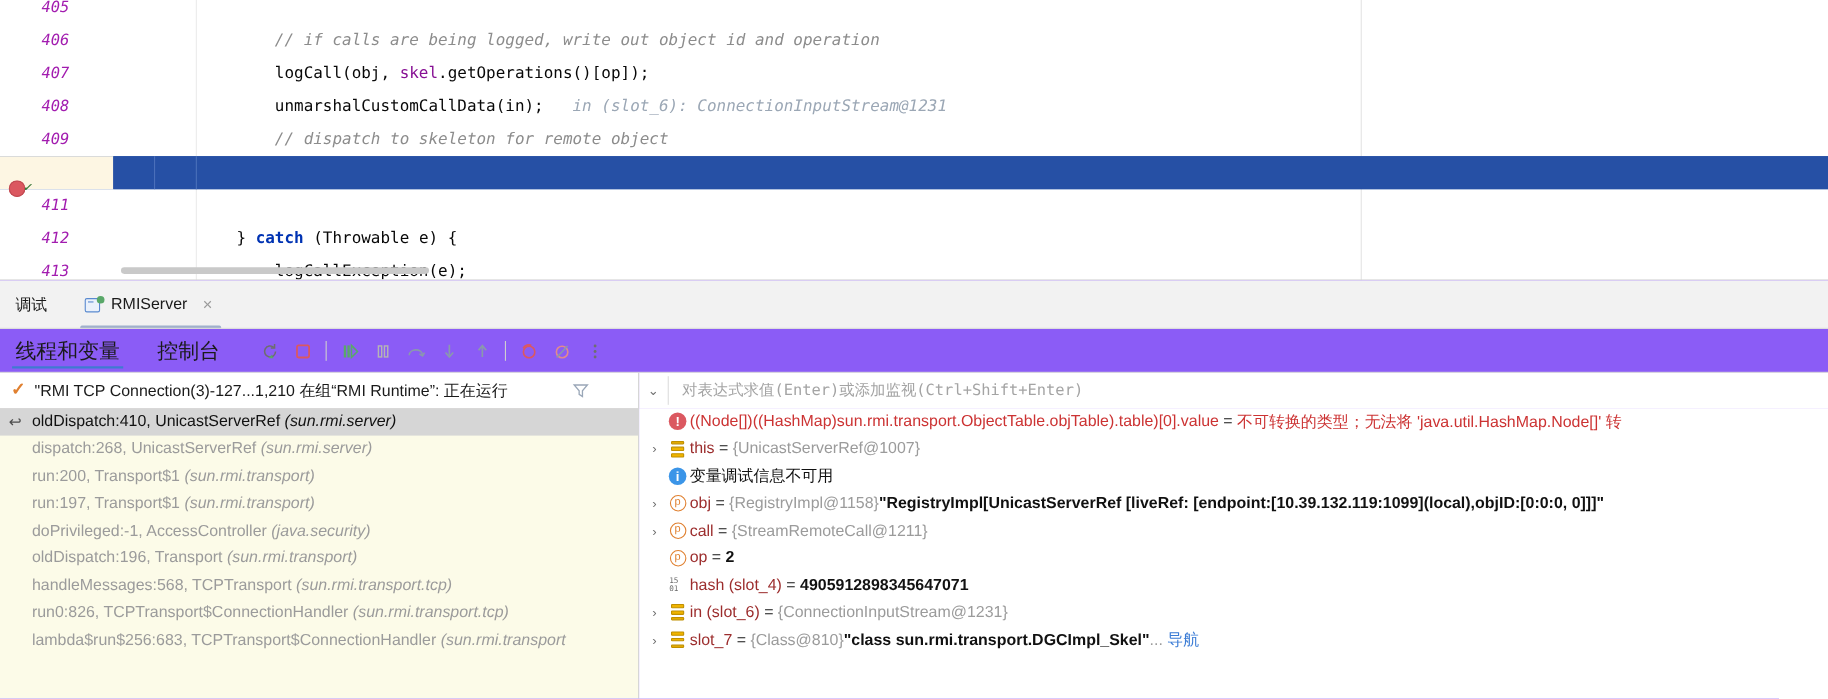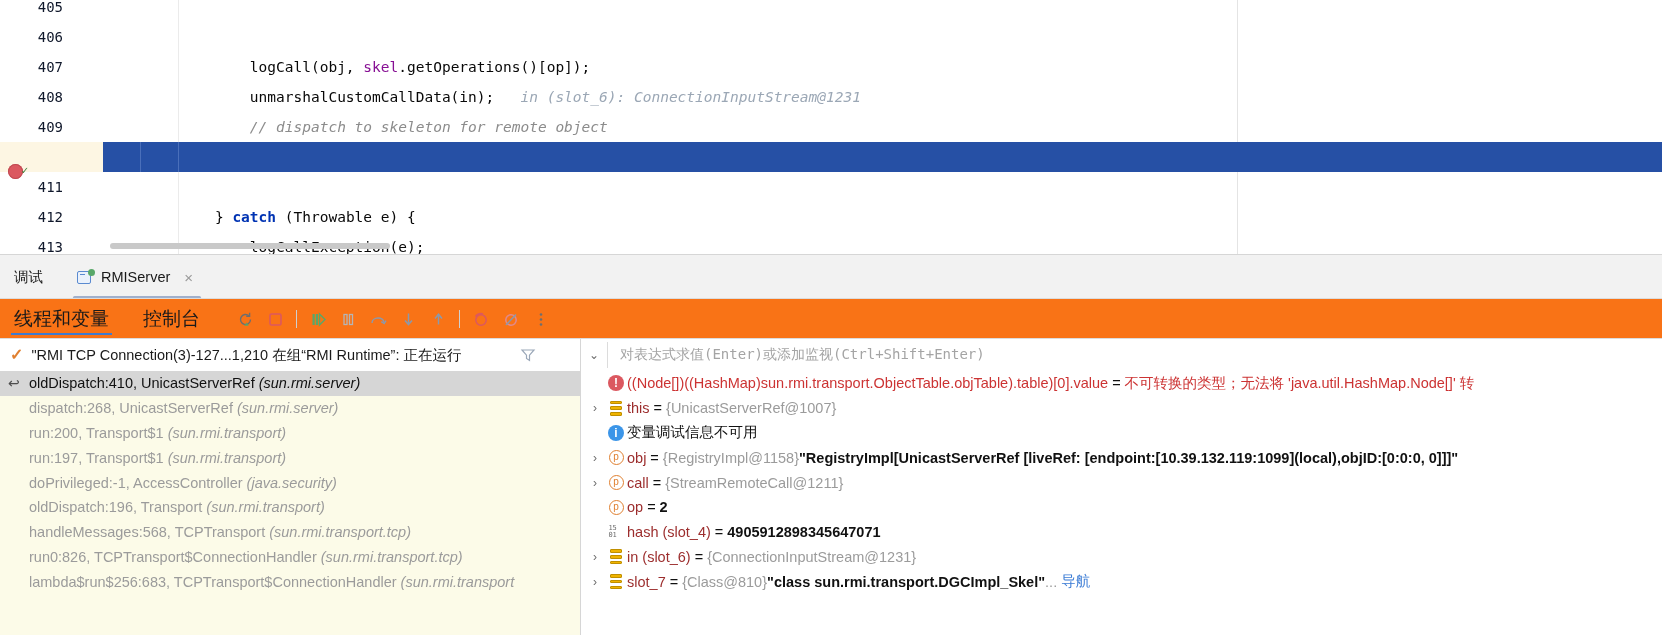--- a/index.html
+++ b/index.html
@@ -26,21 +26,21 @@
     position: absolute; left: 1237px; top: 0; width: 1px; height: 255px;
     background: #e4e4e4;
   }
 
   .code-row {
     position: absolute; left: 0; width: 1662px; height: 30px;
     display: flex; align-items: center;
   }
   .code-row .lineno {
     width: 75px; text-align: right; padding-right: 12px;
-    color: #0f172a; font-family: "DejaVu Sans Mono", monospace; font-size: 14px;
+    color: #a21caf; font-family: "DejaVu Sans Mono", monospace; font-size: 14px; font-style: italic;
   }
   .code-row .bp-cell {
     width: 28px; height: 30px; position: relative; flex: 0 0 28px;
   }
   .code-row .gut2 { width: 75px; flex: 0 0 75px; height: 30px; }
   .code-row .codetext {
     flex: 1; white-space: pre; font-family: "DejaVu Sans Mono", monospace;
     font-size: 14.5px; color: #080808; padding-left: 2px;
   }
   .code-row.highlight { background: #2650a5; }
@@ -79,21 +79,21 @@
     background: #c9c9c9; border-radius: 3px;
   }
   .editor-bottom-border {
     position: absolute; left: 0; top: 254px; width: 1662px; height: 1px;
     background: #d6d6d6;
   }
 
   
   .toolwin {
     position: absolute; left: 0; top: 255px; width: 1662px; height: 380px;
-    background: #f97316;
+    background: #8b5cf6;
   }
 
   .tw-header {
     position: absolute; left: 0; top: 0; width: 1662px; height: 44px;
     background: #f2f2f2;
     display: flex; align-items: center;
   }
   .tw-title {
     margin-left: 14px; font-size: 14.5px; color: #1a1a1a;
     font-family: "Liberation Sans", sans-serif;
@@ -264,20 +264,21 @@
         <div class="code-row" style="top: -8px;">
           <span class="lineno" style="position: relative;">405</span>
           <span class="bp-cell"></span>
           <span class="gut2"></span>
           <span class="codetext"></span>
         </div>
         <div class="code-row" style="top: 22px;">
           <span class="lineno" style="position: relative;">406</span>
           <span class="bp-cell"></span>
           <span class="gut2"></span>
+          <span class="codetext"><span class="tok-comment">        // if calls are being logged, write out object id and operation</span></span>
         </div>
         <div class="code-row" style="top: 52px;">
           <span class="lineno" style="position: relative;">407</span>
           <span class="bp-cell"></span>
           <span class="gut2"></span>
           <span class="codetext"><span class="tok-plain">        logCall(obj, </span><span class="tok-field">skel</span><span class="tok-plain">.getOperations()[op]);</span></span>
         </div>
         <div class="code-row" style="top: 82px;">
           <span class="lineno" style="position: relative;">408</span>
           <span class="bp-cell"></span>

